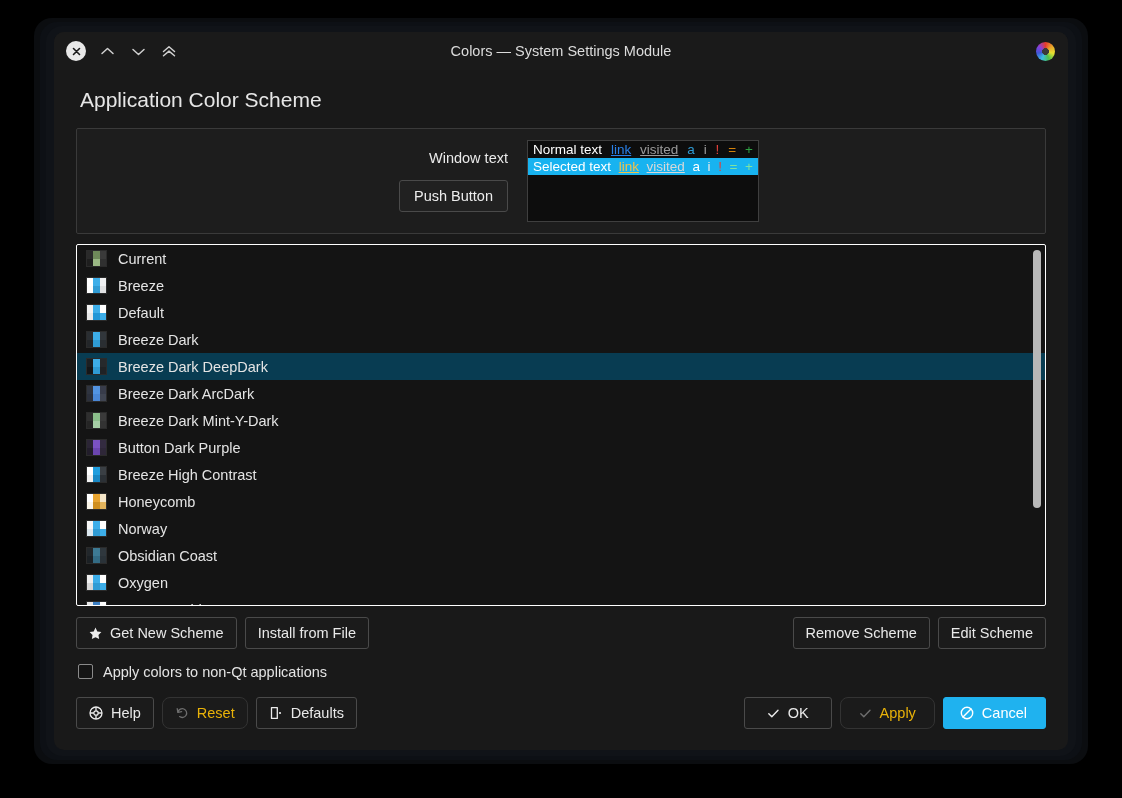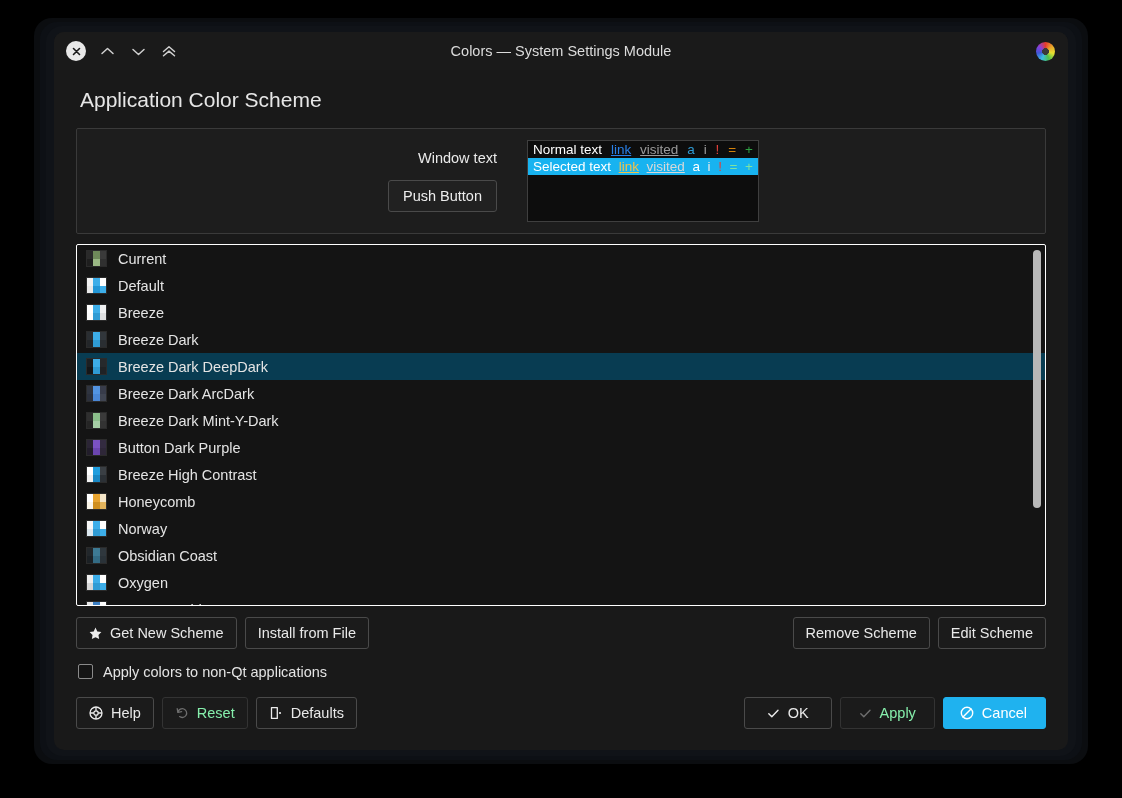--- a/index.html
+++ b/index.html
@@ -96,21 +96,21 @@
     align-items: center;
     border-radius: 2px;
   }
   .preview-left {
     width: 450px;
     display: flex;
     flex-direction: column;
     align-items: flex-end;
     justify-content: center;
     gap: 14px;
-    padding-right: 30px;
+    padding-right: 19px;
   }
   .win-text { color: #eaeaea; font-size: 14.5px; }
   .push-button {
     background: #212121;
     border: 1px solid #4a4a4a;
     border-radius: 3px;
     color: #ededed;
     font-size: 14.5px;
     padding: 7px 14px;
     cursor: pointer;
@@ -194,21 +194,21 @@
     border-radius: 3px;
     color: #e9e9e9;
     font-size: 14.5px;
     padding: 7px 12px;
     cursor: pointer;
     display: inline-flex;
     align-items: center;
     gap: 8px;
     white-space: nowrap;
   }
-  .btn.disabled { color: #86efac; border-color: #333; cursor: default; }
+  .btn.disabled { color: #eab308; border-color: #333; cursor: default; border-radius: 8px; }
   .btn.accent { background: #1fb2ef; border-color: #1fb2ef; color: #ffffff; }
   .gap8 { width: 8px; }
   .spacer { flex: 1; }
 
   
   .check-row {
     display: flex;
     gap: 10px;
     margin-top: 15px;
     padding-left: 2px;
@@ -321,39 +321,39 @@
                 <i style="background: rgb(111, 138, 90);"></i>
                 <i style="background: rgb(58, 58, 58);"></i>
                 <i style="background: rgb(30, 30, 30);"></i>
                 <i style="background: rgb(154, 184, 132);"></i>
                 <i style="background: rgb(48, 48, 48);"></i>
               </span>
               <span>Current</span>
             </div>
             <div class="list-row">
               <span class="swatch">
-                <i style="background: rgb(242, 242, 242);"></i>
-                <i style="background: rgb(61, 174, 233);"></i>
-                <i style="background: rgb(255, 255, 255);"></i>
-                <i style="background: rgb(232, 232, 232);"></i>
-                <i style="background: rgb(33, 150, 214);"></i>
-                <i style="background: rgb(61, 174, 233);"></i>
-              </span>
-              <span>Default</span>
-            </div>
-            <div class="list-row">
-              <span class="swatch">
                 <i style="background: rgb(255, 255, 255);"></i>
                 <i style="background: rgb(61, 174, 233);"></i>
                 <i style="background: rgb(239, 240, 241);"></i>
                 <i style="background: rgb(252, 252, 252);"></i>
                 <i style="background: rgb(47, 155, 212);"></i>
                 <i style="background: rgb(223, 224, 225);"></i>
               </span>
               <span>Breeze</span>
+            </div>
+            <div class="list-row">
+              <span class="swatch">
+                <i style="background: rgb(242, 242, 242);"></i>
+                <i style="background: rgb(61, 174, 233);"></i>
+                <i style="background: rgb(255, 255, 255);"></i>
+                <i style="background: rgb(232, 232, 232);"></i>
+                <i style="background: rgb(33, 150, 214);"></i>
+                <i style="background: rgb(61, 174, 233);"></i>
+              </span>
+              <span>Default</span>
             </div>
             <div class="list-row">
               <span class="swatch">
                 <i style="background: rgb(42, 46, 50);"></i>
                 <i style="background: rgb(61, 174, 233);"></i>
                 <i style="background: rgb(49, 54, 59);"></i>
                 <i style="background: rgb(35, 38, 41);"></i>
                 <i style="background: rgb(47, 155, 212);"></i>
                 <i style="background: rgb(42, 46, 50);"></i>
               </span>

